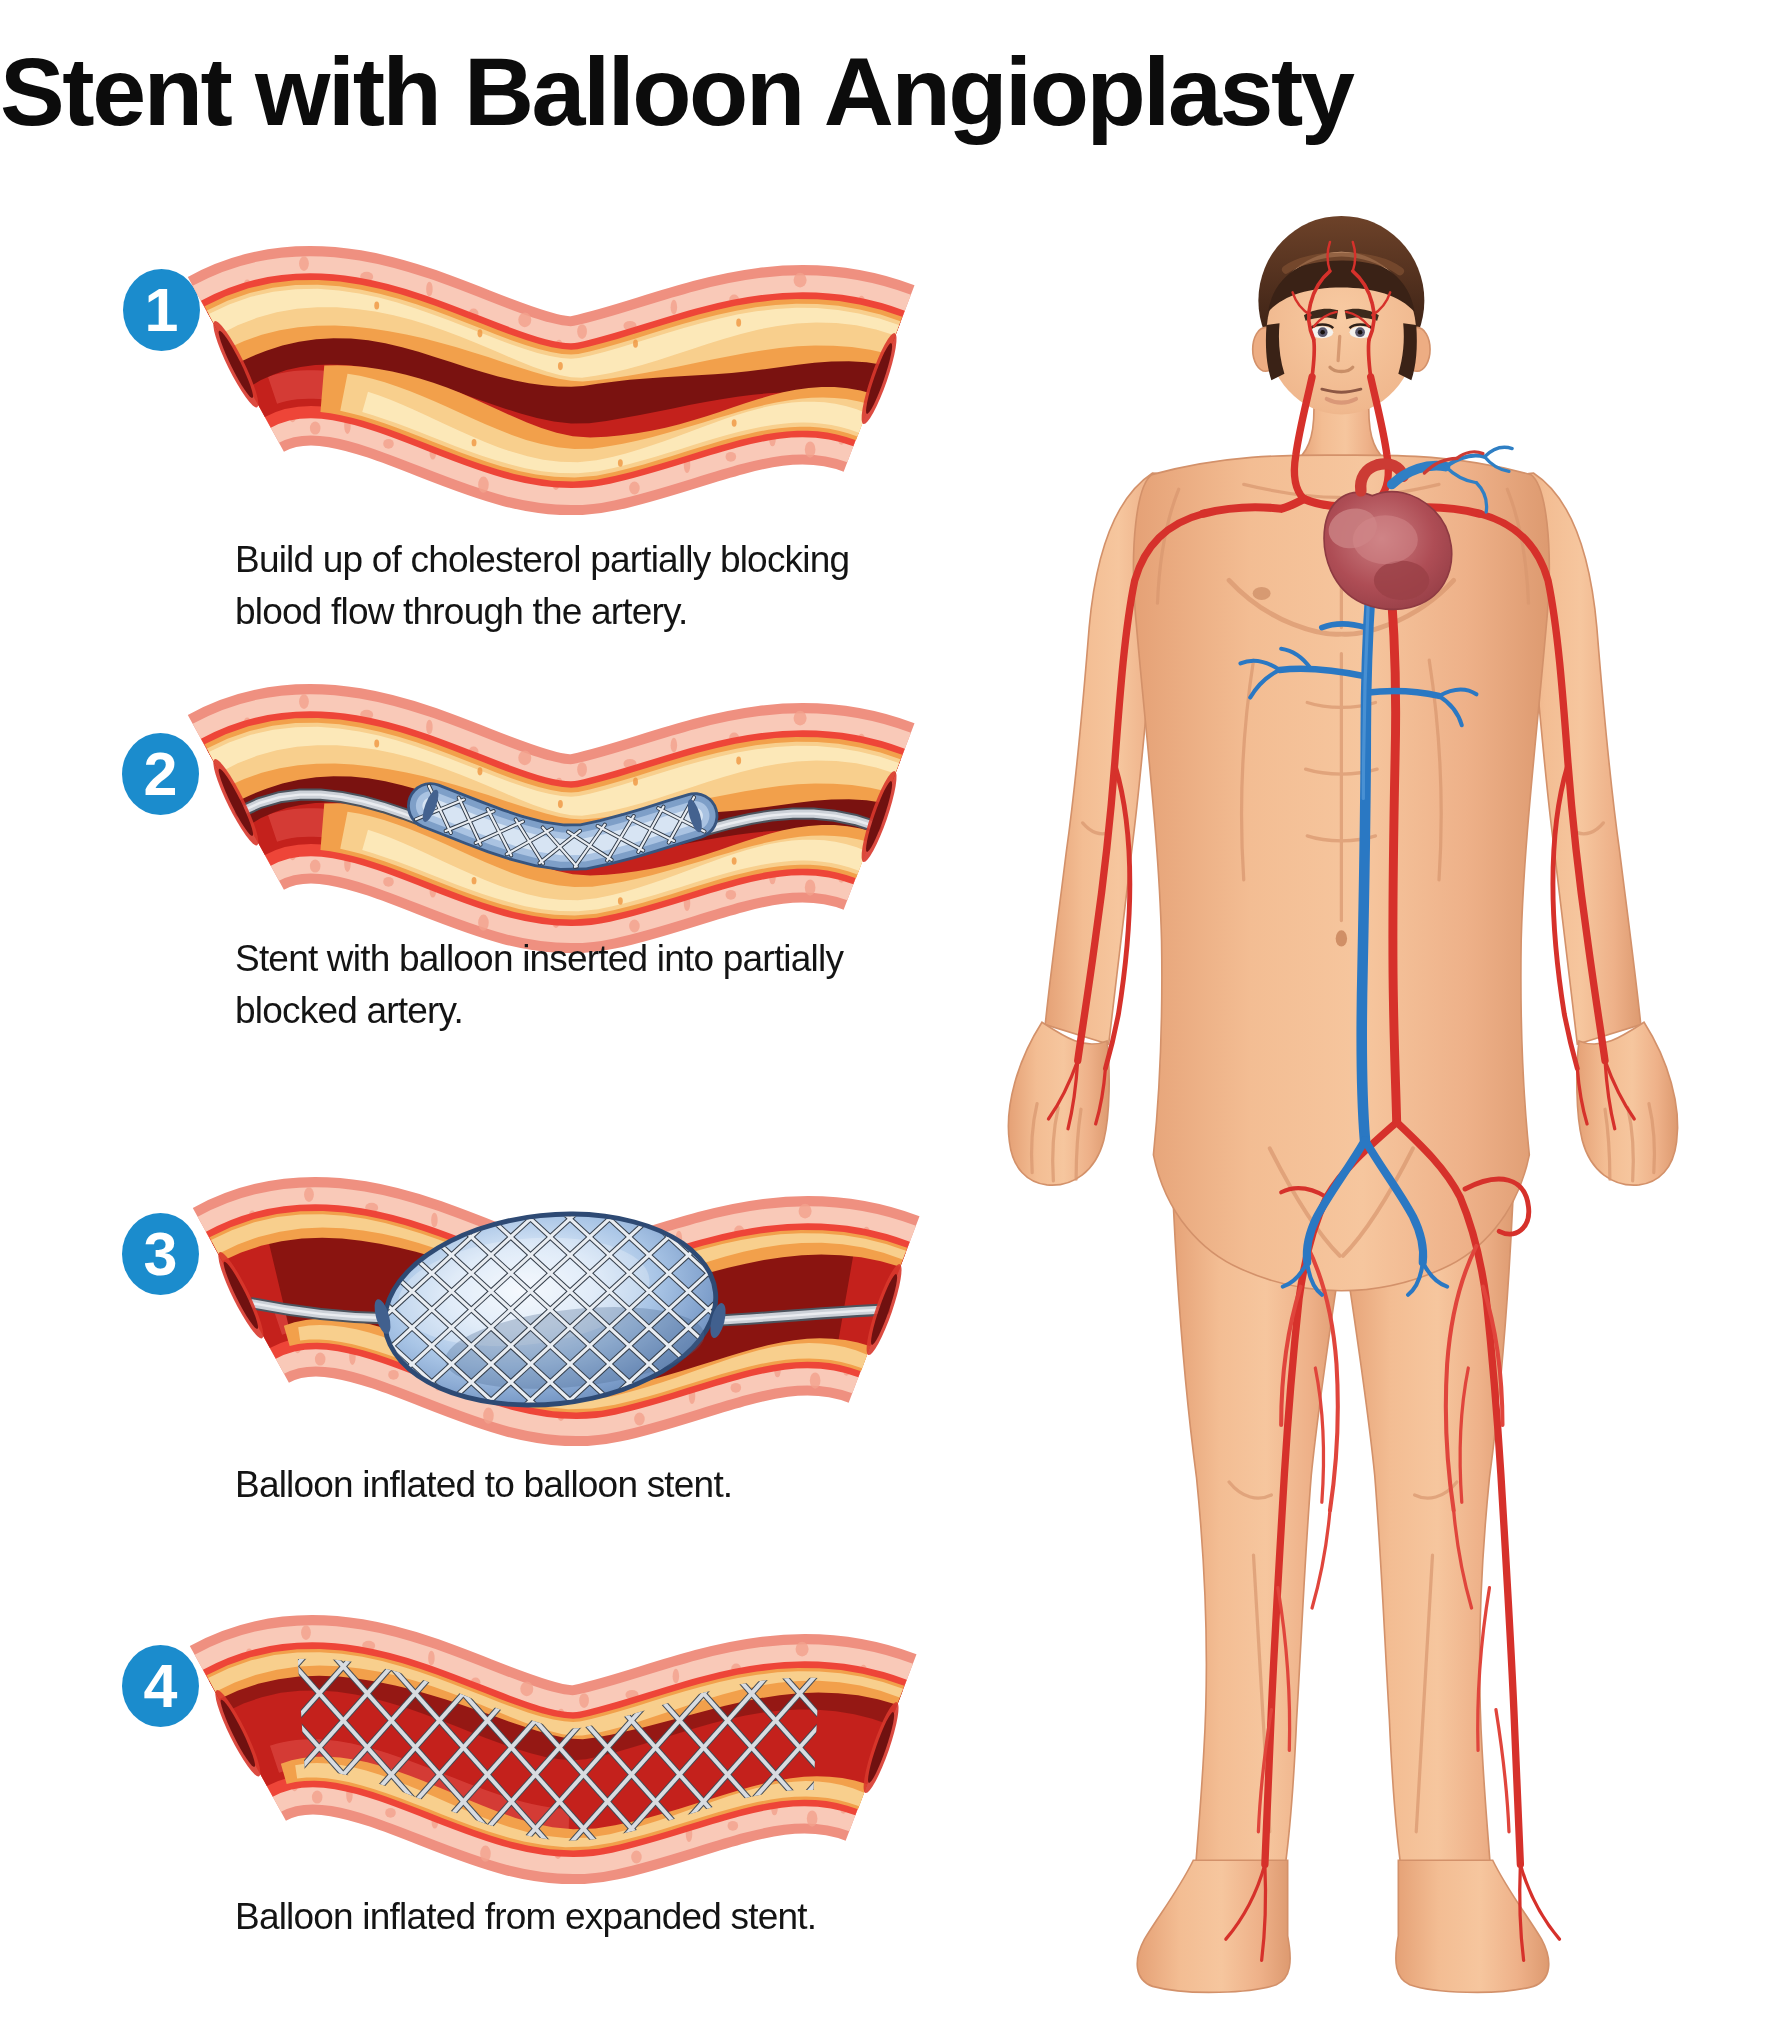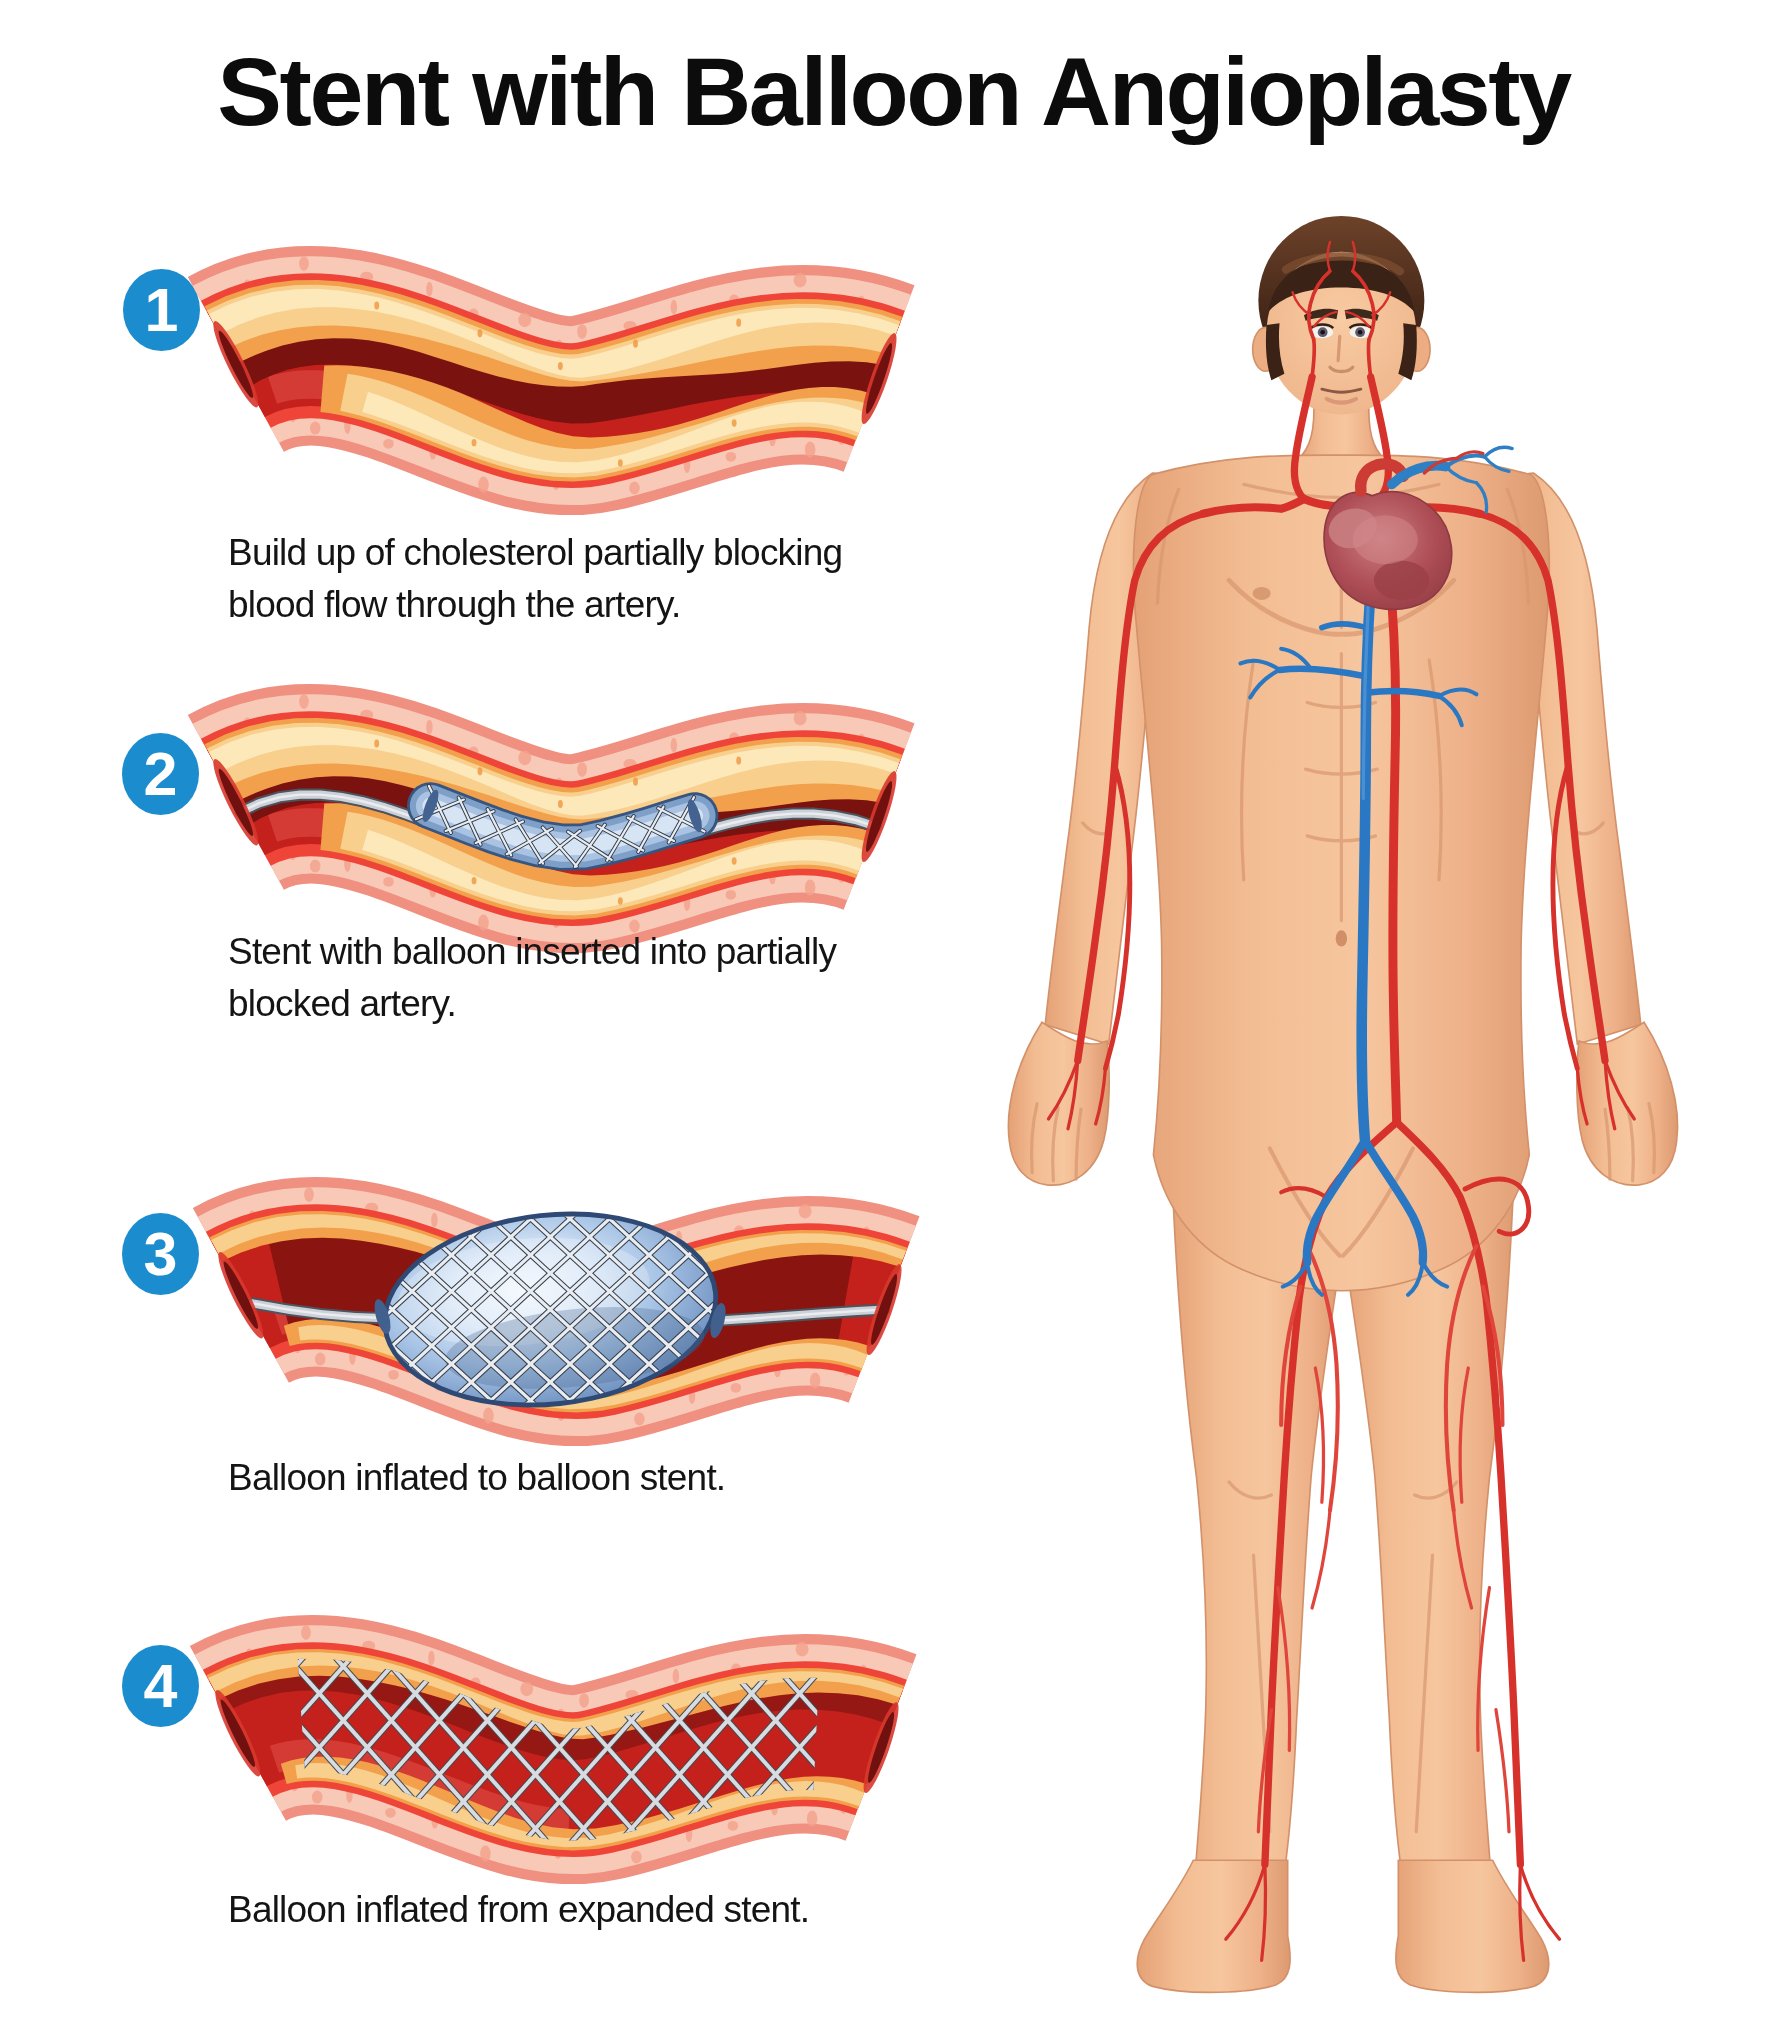--- a/index.html
+++ b/index.html
@@ -1,32 +1,32 @@
 <!DOCTYPE html>
 <html style="font-size:6.5px"><head>
 <meta charset="utf-8">
 <style>
   html,body{margin:0;padding:0;background:#ffffff;}
   body{width:1787px;height:2038px;position:relative;font-family:"Liberation Sans",sans-serif;overflow:hidden;}
   .poster{position:absolute;inset:0;background:#ffffff;}
-  .title{position:absolute;top:36px;left:0;width:100%;margin:0;text-align:center;
+  .title{position:absolute;top:36px;left:0;width:100%;margin:0;
          font-size:97px;font-weight:700;letter-spacing:-2.4px;color:#0c0c0c;}
   .badge{position:absolute;width:77px;height:82px;border-radius:50%;
          display:flex;align-items:center;justify-content:center;
          color:#ffffff;font-size:61px;font-weight:700;background:#1b8ccd;}
   #badge1{left:123px;top:269px}
   #badge2{left:122px;top:733px}
   #badge3{left:122px;top:1213px}
   #badge4{left:122px;top:1645px}
   .artery{position:absolute;width:745px;height:277px;overflow:hidden;}
   #art1{left:187px;top:238px}
   #art2{left:187px;top:676px}
   #art3{left:192px;top:1169px}
   #art4{left:189px;top:1607px}
-  .caption{position:absolute;left:228px;margin:0;max-width:782px;
+  .caption{position:absolute;left:228px;margin:7px;max-width:782px;
            font-size:37px;line-height:1.4;letter-spacing:-0.8px;color:#141414;white-space:pre-line;}
   #cap1{top:527px}
   #cap2{top:926px}
   #cap3{top:1452px}
   #cap4{top:1884px}
   #figureWrap{position:absolute;left:985px;top:204px;width:716px;height:1791px;margin:0;}
   #bodySvg{width:716px;height:1791px;display:block;}
 </style>
 </head>
 <body>

